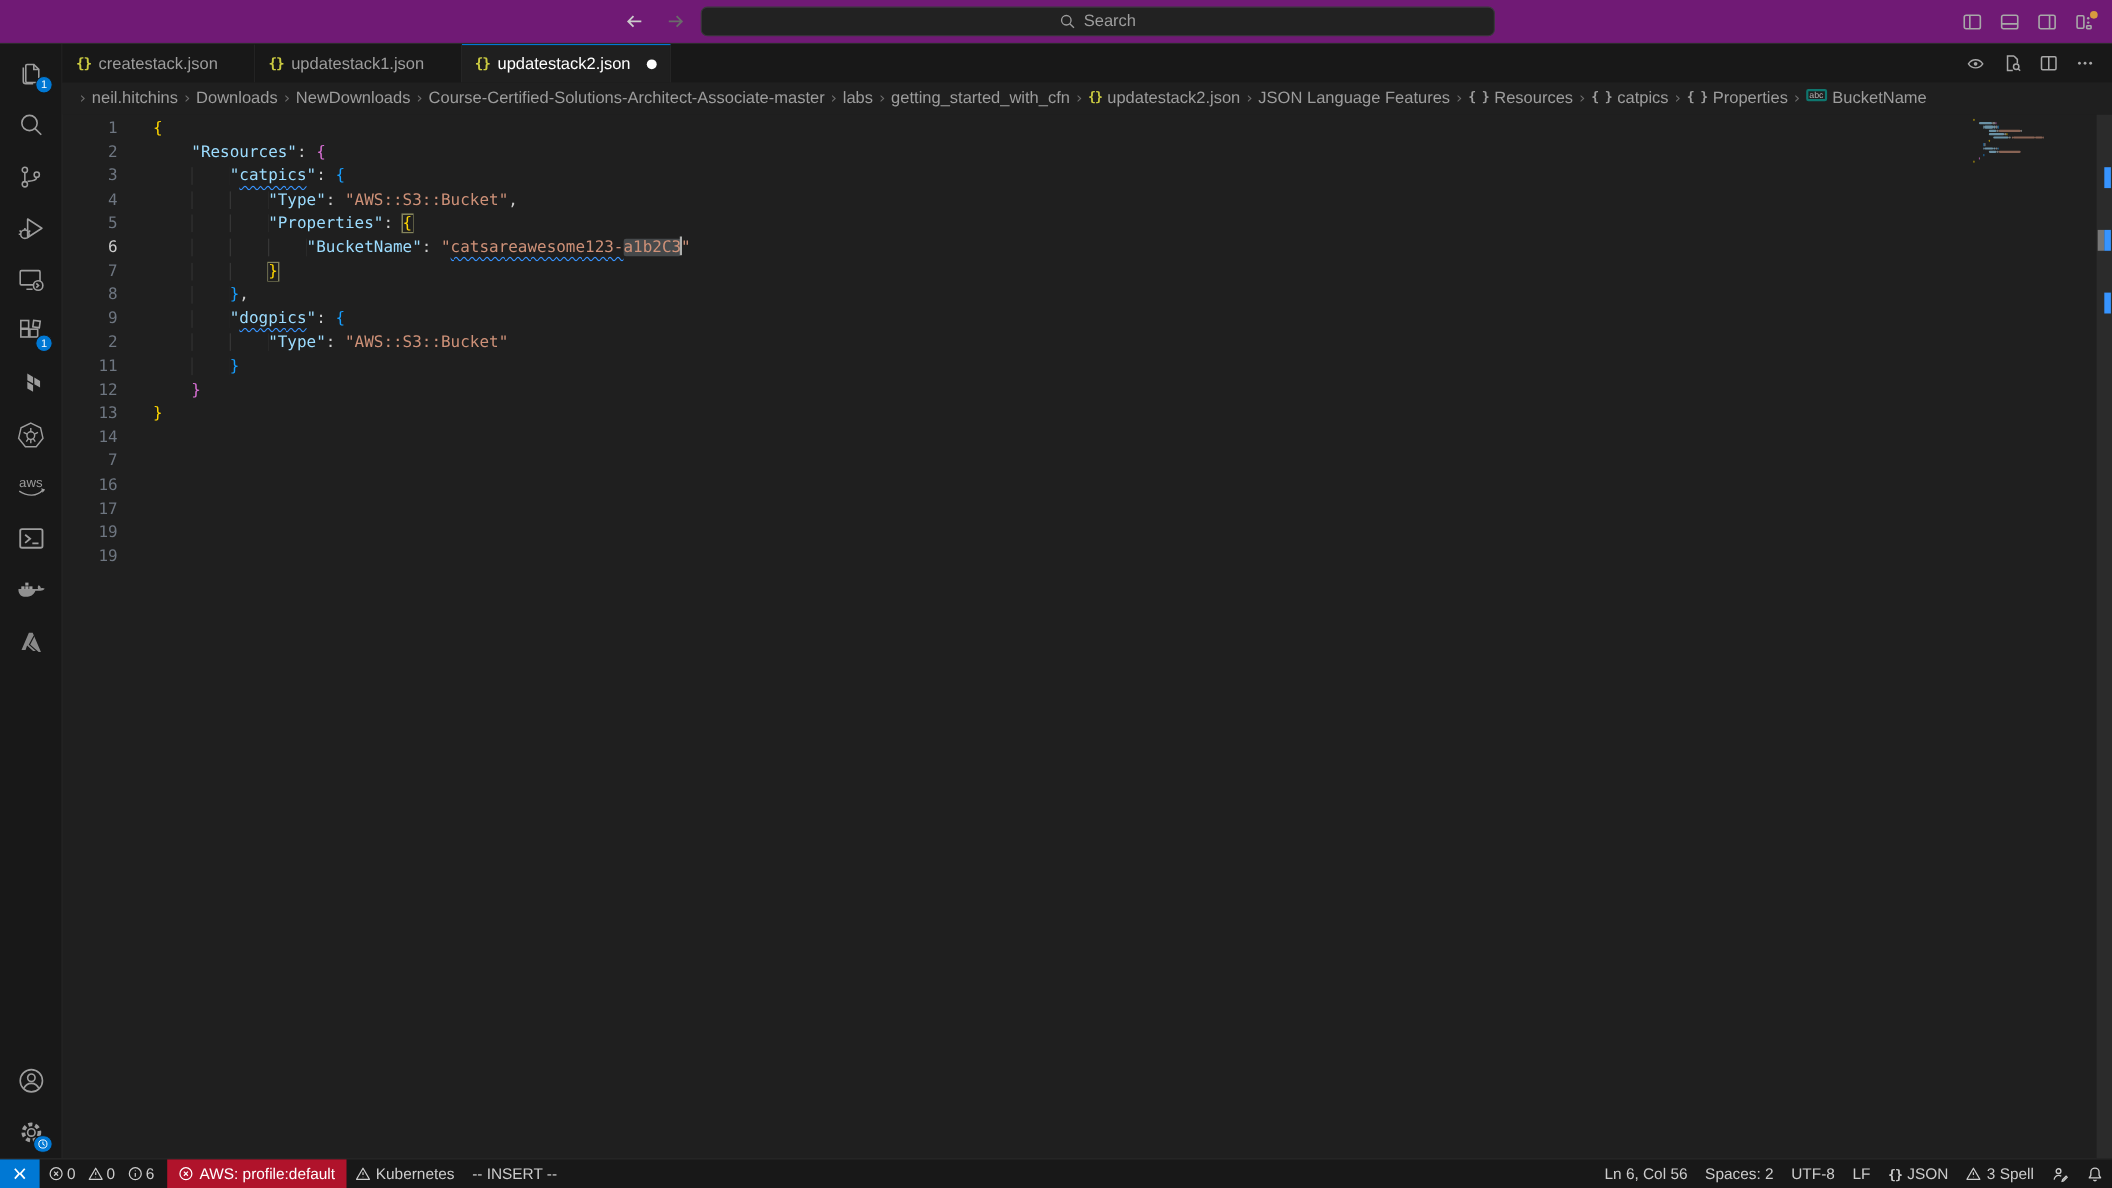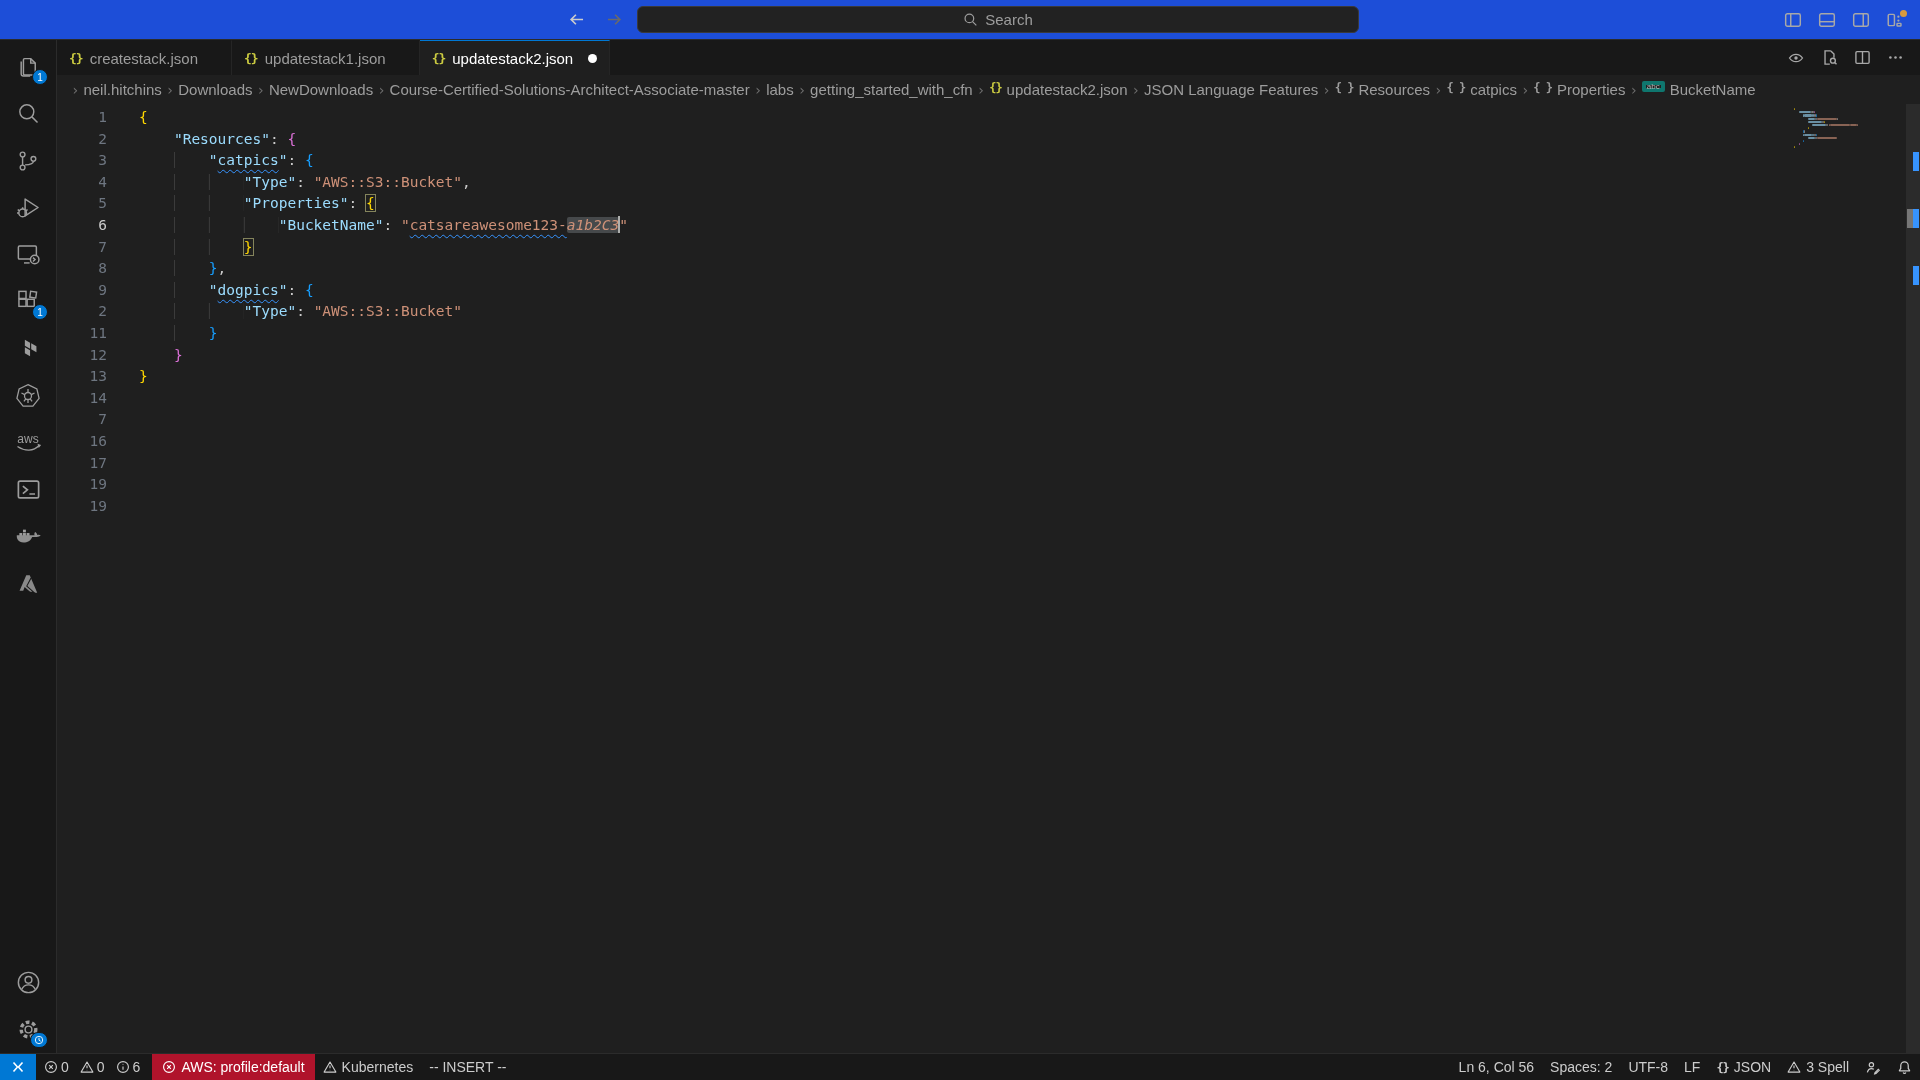--- a/index.html
+++ b/index.html
@@ -1,20 +1,20 @@
 <!DOCTYPE html>
 <html><head>
 <meta charset="utf-8">
 <style>
   * { box-sizing: border-box; }
   body { margin:0; background:#101010; font-family:"Liberation Sans", sans-serif; }
   .window { width:1920px; height:1080px; background:#1f1f1f; display:flex; flex-direction:column; overflow:hidden; position:relative; color:#cccccc; }
 
   
-  .titlebar { height:40px; background:#1d4ed8; border-bottom:1px solid #2b2b2b; display:flex; align-items:center; position:relative; flex-shrink:0; }
+  .titlebar { height:40px; background:#701a75; border-bottom:1px solid #2b2b2b; display:flex; align-items:center; position:relative; flex-shrink:0; }
   .titlebar-center { margin:0 auto; display:flex; align-items:center; gap:8px; }
   .nav-btn { width:30px; height:28px; display:flex; align-items:center; justify-content:center; color:#cccccc; border-radius:5px; }
   .nav-btn.dim { color:#6a6a6a; }
   .search-box { width:722px; height:27px; background:#222222; border:1px solid #39393b; border-radius:6px; display:flex; align-items:center; justify-content:center; gap:7px; color:#9d9d9d; font-size:15px; }
   .title-right { position:absolute; right:10px; top:0; height:40px; display:flex; align-items:center; gap:4px; }
   .icon-btn { width:30px; height:27px; display:flex; align-items:center; justify-content:center; color:#a8a8a8; border-radius:5px; position:relative; }
   .orange-dot { position:absolute; top:3px; right:3px; width:7px; height:7px; border-radius:50%; background:#d89a3e; }
 
   
   .main { flex:1; display:flex; min-height:0; }
@@ -34,32 +34,32 @@
   .mod-dot { width:9px; height:9px; border-radius:50%; background:#ffffff; margin-left:8px; }
   .tab-pad { width:14px; }
   .tabbar-actions { margin-left:auto; display:flex; align-items:center; gap:3px; padding-right:10px; color:#9d9d9d; }
 
   
   .breadcrumbs { height:29px; display:flex; align-items:center; padding-left:10px; font-size:15px; color:#9d9d9d; background:#1f1f1f; white-space:nowrap; overflow:hidden; flex-shrink:0; }
   .bc-item { display:flex; gap:5px; }
   .bc-sep { color:#6e6e6e; margin:0 4px; font-size:14px; font-family:"DejaVu Sans Mono", monospace; }
   .bc-braces { font-family:"DejaVu Sans Mono", monospace; font-size:12px; font-weight:bold; letter-spacing:-1px; color:#9d9d9d; }
   .bc-braces.yellow { color:#cbcb41; }
-  .bc-abc { border:4px solid #0f766e; border-radius:2px; font-size:8px; line-height:9px; padding:0 1px; height:11px; display:flex; align-items:center; color:#b5b5b5; }
+  .bc-abc { border:2px solid #0f766e; border-radius:2px; font-size:8px; line-height:9px; padding:0 1px; height:11px; display:flex; align-items:center; color:#b5b5b5; }
 
   
   .editor-body { flex:1; display:flex; position:relative; min-height:0; overflow:hidden; }
   .gutter { width:50px; text-align:right; color:#6e7681; font:14.5px/21.6px "DejaVu Sans Mono", monospace; padding-top:3px; flex-shrink:0; user-select:none; }
   .gutter .cur { color:#cccccc; }
   .code { flex:1; padding:3px 0 0 32px; font:14.5px/21.6px "DejaVu Sans Mono", monospace; white-space:pre; color:#cccccc; }
   .code-line { height:21.6px; }
   .key { color:#9cdcfe; } .str { color:#ce9178; } .pun { color:#cccccc; }
   .b1 { color:#ffd700; } .b2 { color:#da70d6; } .b3 { color:#179fff; }
   .sq { text-decoration-line:underline; text-decoration-style:wavy; text-decoration-color:#3794ff; text-decoration-thickness:1px; text-underline-offset:4px; }
-  .hl { background:rgba(110,115,120,.5); border-radius:2px;font-style:italic; }
+  .hl { background:rgba(110,115,120,.5); border-radius:2px; }
   .bm { box-shadow:0 0 0 1px #84845c; }
   .ind { background-image:linear-gradient(to right, #3b3b3b 1px, transparent 1px); background-size:4ch 100%; }
   .cursor { display:inline-block; width:1.6px; height:17px; background:#aeafad; vertical-align:-3px; margin:0 -0.8px; }
 
   
   .minimap { position:absolute; right:14px; top:4px; width:112px; }
   .mm-line { position:relative; height:2.2px; margin-bottom:1px; }
   .mm-seg { position:absolute; top:0; height:2.2px; opacity:.6; border-radius:1px; }
   .ruler { position:absolute; right:0; top:0; bottom:0; width:14px; background:#2b2b2b; }
   .rm { position:absolute; height:19px; width:6px; }

